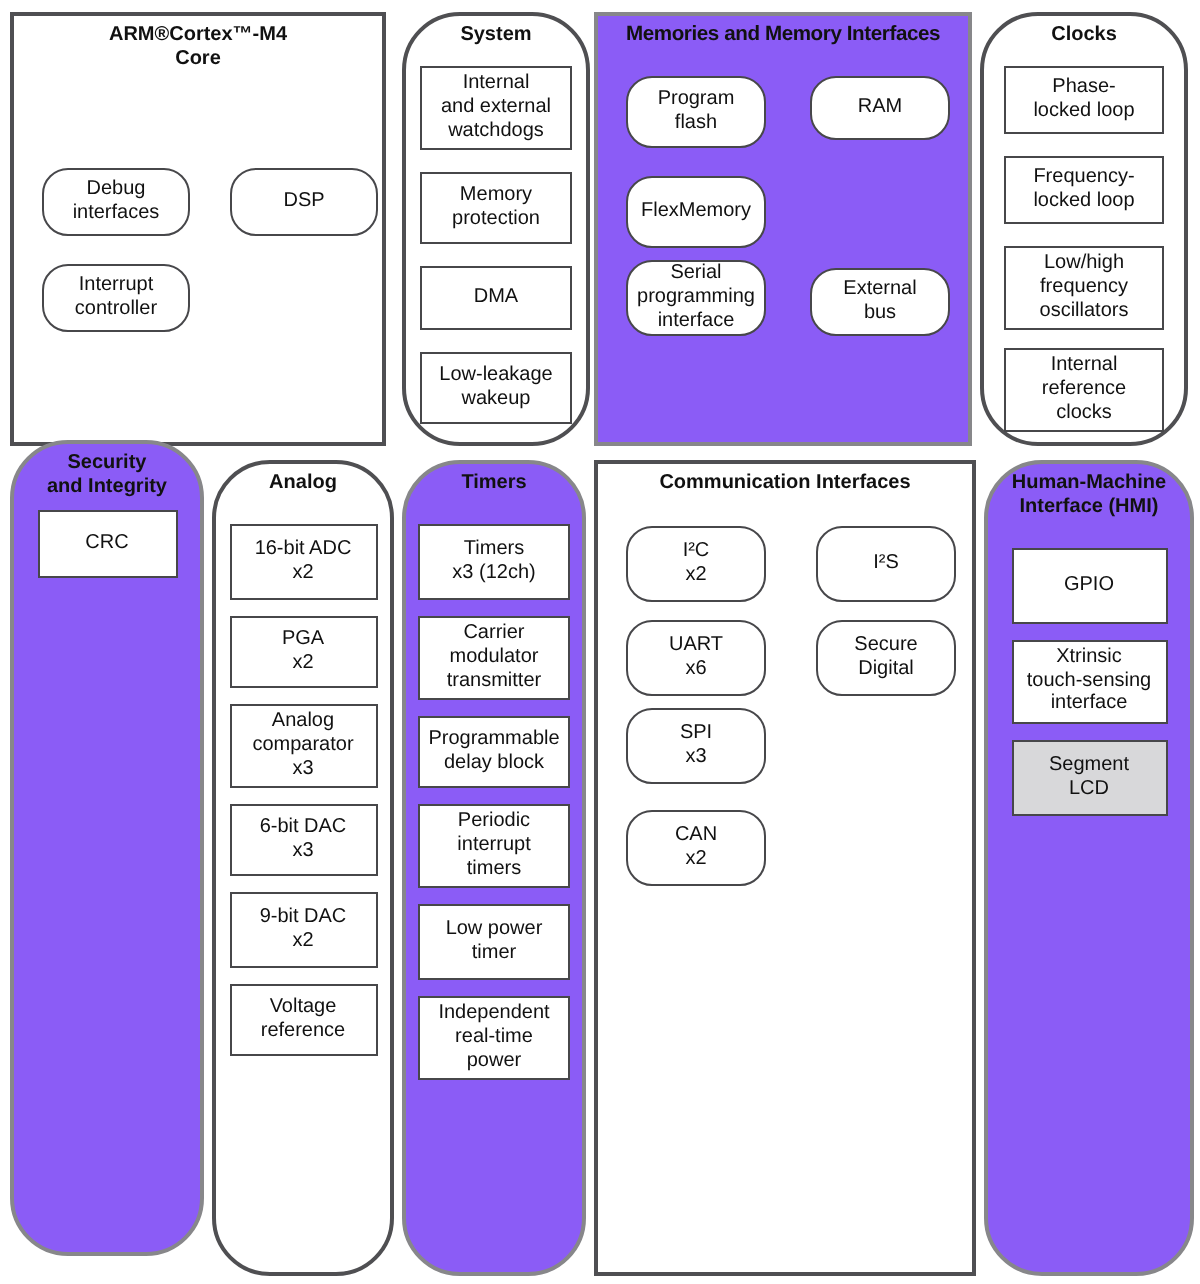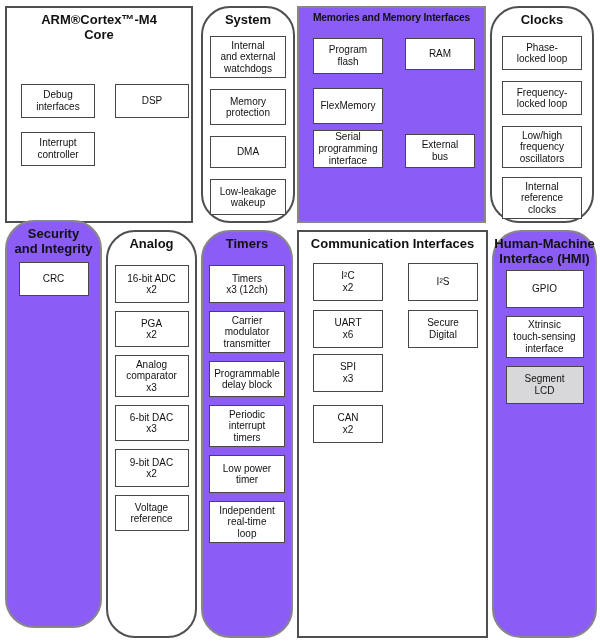--- a/index.html
+++ b/index.html
@@ -15,41 +15,41 @@
     box-sizing:border-box;
     border:2px solid #4f4f52;
     background:#ffffff;
   }
   .panel.gray {
     background:#8b5cf6;
     border-color:#87878a;
   }
   .panel-header {
     font-weight:bold;
-    font-size:13px;
+    font-size:10px;
     line-height:1.18;
     text-align:center;
     padding-top:4px;
     white-space:pre-line;
     width:100%;
   }
   .panel-header.tight { font-size:10.3px; letter-spacing:-0.2px; }
   .flexcol { display:flex; flex-direction:column; align-items:center;border-radius:29px; }
   .box {
     box-sizing:border-box;
     border:1px solid #47474a;
     background:#ffffff;
     display:flex; align-items:center; justify-content:center;
     text-align:center;
     font-size:10px;
     line-height:1.18;
     white-space:pre-line;
     flex:0 0 auto;
   }
-  .box.abs { position:absolute; }
+  .box.abs { position:absolute;border-radius:13px; }
   .box.shaded { background:#d8d8da; }
 </style>
 </head>
 <body>
 
 <div class="stage">
 
   <div class="panel" style="left:5px; top:6px; width:188px; height:217px;">
     <div class="panel-header">ARM®Cortex™-M4
 Core</div>
@@ -131,42 +131,42 @@
 transmitter</div>
     <div class="box" style="width:76px; height:36px; margin-top:8px;">Programmable
 delay block</div>
     <div class="box" style="width:76px; height:42px; margin-top:8px;">Periodic
 interrupt
 timers</div>
     <div class="box" style="width:76px; height:38px; margin-top:8px;">Low power
 timer</div>
     <div class="box" style="width:76px; height:42px; margin-top:8px;">Independent
 real-time
-loop</div>
+power</div>
   </div>
 
   <div class="panel" style="left:297px; top:230px; width:191px; height:408px;">
     <div class="panel-header">Communication Interfaces</div>
     <div class="box abs" style="left:14px; top:31px; width:70px; height:38px;">I²C
 x2</div>
     <div class="box abs" style="left:109px; top:31px; width:70px; height:38px;">I²S</div>
     <div class="box abs" style="left:14px; top:78px; width:70px; height:38px;">UART
 x6</div>
     <div class="box abs" style="left:109px; top:78px; width:70px; height:38px;">Secure
 Digital</div>
     <div class="box abs" style="left:14px; top:122px; width:70px; height:38px;">SPI
 x3</div>
     <div class="box abs" style="left:14px; top:173px; width:70px; height:38px;">CAN
 x2</div>
   </div>
 
   <div class="panel gray flexcol" style="left:492px; top:230px; width:105px; height:408px;">
     <div class="panel-header">Human-Machine
 Interface (HMI)</div>
-    <div class="box" style="width:78px; height:38px; margin-top:3px;">GPIO</div>
+    <div class="box" style="width:78px; height:38px; margin-top:14px;">GPIO</div>
     <div class="box" style="width:78px; height:42px; margin-top:8px;">Xtrinsic
 touch-sensing
 interface</div>
     <div class="box shaded" style="width:78px; height:38px; margin-top:8px;">Segment
 LCD</div>
   </div>
 
 </div>
 
 </body></html>

